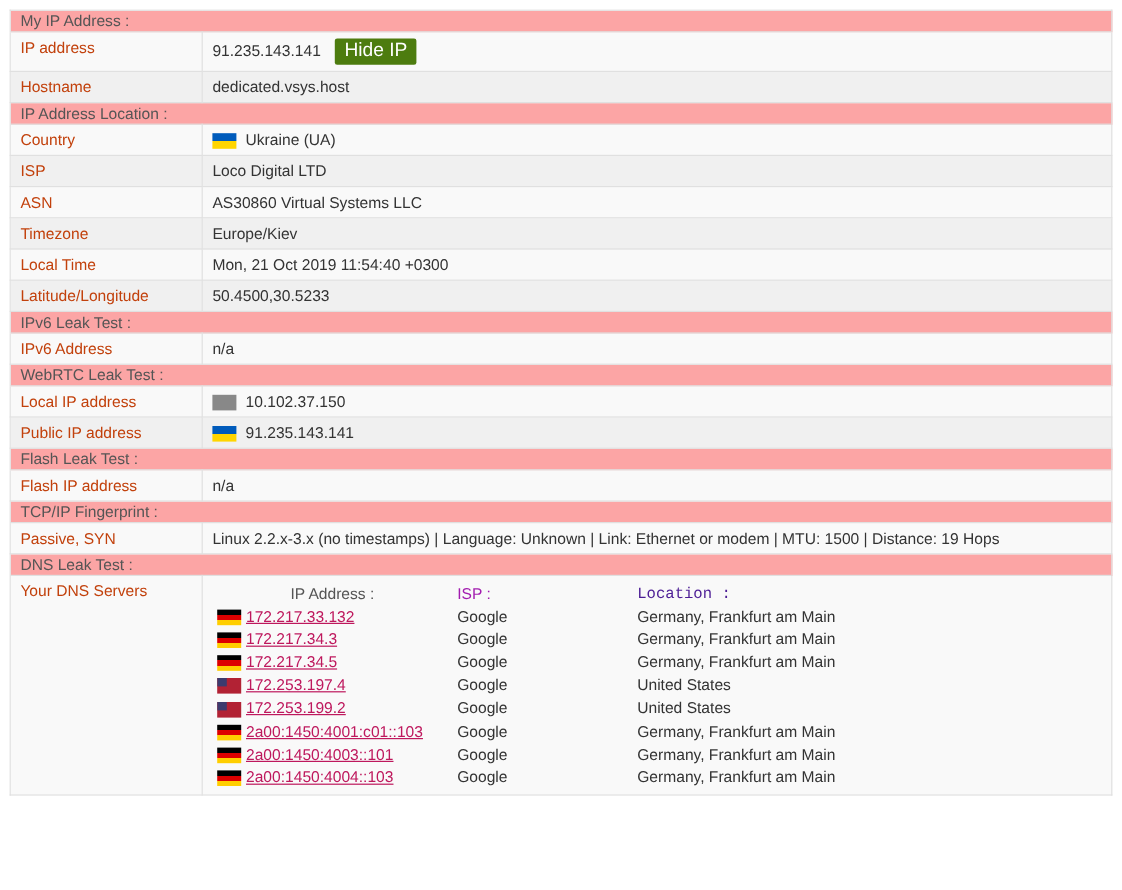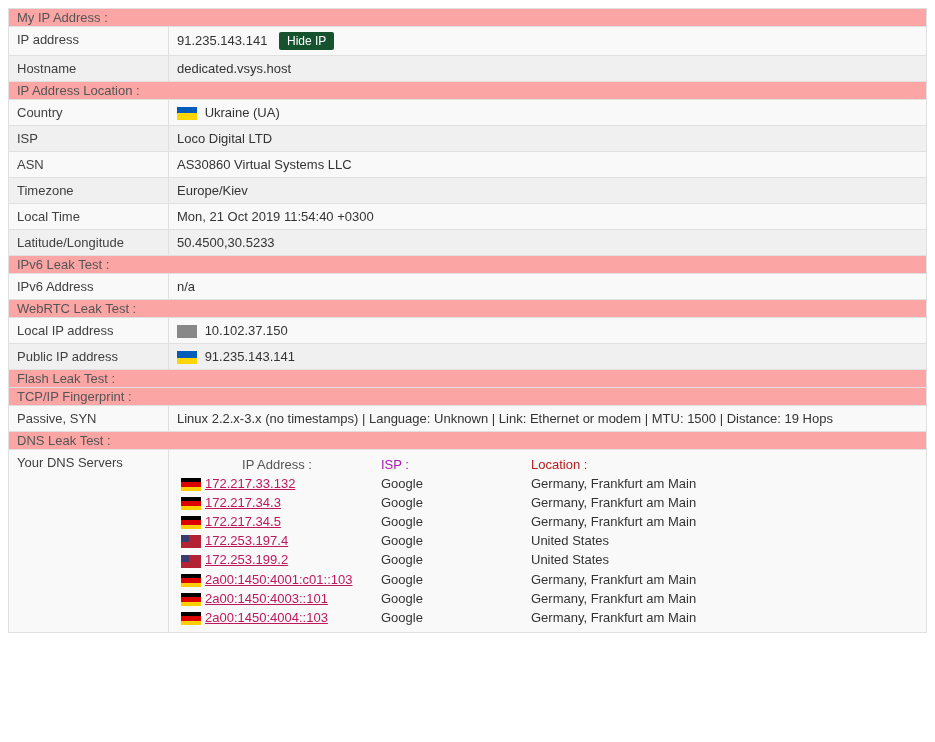--- a/index.html
+++ b/index.html
@@ -23,32 +23,32 @@
     tr.row-even {
       background: #f0f0f0;
     }
     td {
       padding: 5px 8px;
       border: 1px solid #e0e0e0;
       vertical-align: top;
     }
     td.label-cell {
       width: 160px;
-      color: #404040;
+      color: #c2410c;
       font-weight: normal;
     }
     td.value-cell {
       color: #333;
     }
     .hide-ip-btn {
-      background: #14532d;
+      background: #4d7c0f;
       color: #fff;
       border: none;
       padding: 2px 8px;
-      font-size: 12px;
+      font-size: 16px;
       cursor: pointer;
       margin-left: 8px;
       border-radius: 2px;
     }
     .flag {
       display: inline-block;
       width: 20px;
       height: 13px;
       margin-right: 4px;
       vertical-align: middle;
@@ -185,20 +185,24 @@
       <td class="value-cell">
         <span class="flag flag-ukraine"></span>
         <span>91.235.143.141</span>
       </td>
     </tr>
 
     <tr>
       <td colspan="2" class="section-label">Flash Leak Test :</td>
     </tr>
 
+    <tr class="row-odd">
+      <td class="label-cell">Flash IP address</td>
+      <td class="value-cell">n/a</td>
+    </tr>
 
     <tr>
       <td colspan="2" class="section-label">TCP/IP Fingerprint :</td>
     </tr>
 
     <tr class="row-odd">
       <td class="label-cell">Passive, SYN</td>
       <td class="value-cell">Linux 2.2.x-3.x (no timestamps) | Language: Unknown | Link: Ethernet or modem | MTU: 1500 | Distance: 19 Hops</td>
     </tr>
 
@@ -207,21 +211,21 @@
     </tr>
 
     <tr class="row-odd">
       <td class="label-cell">Your DNS Servers</td>
       <td class="value-cell">
         <table class="dns-sub-table">
           <thead>
             <tr>
               <td style="width:200px;color:#555;text-align:center;">IP Address :</td>
               <td style="width:150px;color:#a21caf;margin-left:31px;">ISP :</td>
-              <td style="color:#b91c1c;">Location :</td>
+              <td style="color:#4c1d95;font-family:Liberation Mono, monospace;">Location :</td>
             </tr>
           </thead>
           <tbody id="dns-tbody">
           <tr>
                   <td><span class="flag flag-germany"></span><a href="#">172.217.33.132</a></td>
                   <td>Google</td>
                   <td>Germany, Frankfurt am Main</td>
                 </tr>
                 <tr>
                   <td><span class="flag flag-germany"></span><a href="#">172.217.34.3</a></td>

